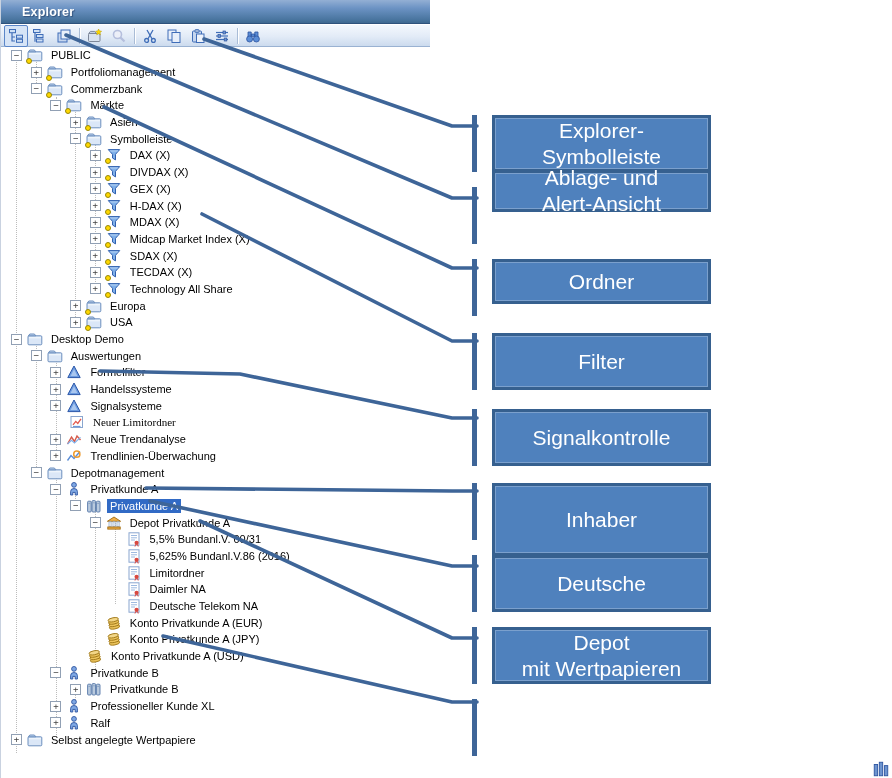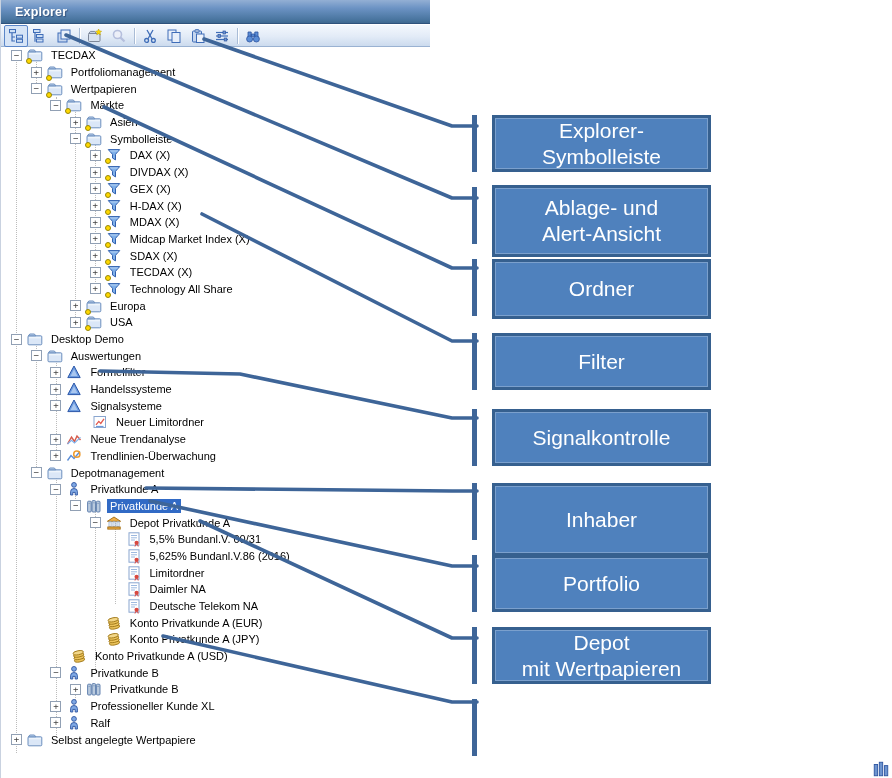--- a/index.html
+++ b/index.html
@@ -5,21 +5,21 @@
   html,body{margin:0;padding:0;background:#fff;}
   .stage{position:relative;width:892px;height:778px;background:#fff;overflow:hidden;
          font-family:"Liberation Sans","DejaVu Sans",sans-serif;}
 
   
   .window{position:absolute;left:0;top:0;width:430px;height:778px;background:#fff;
           border-left:1px solid #c9d2e0;}
   .titlebar{position:absolute;left:0;top:0;width:429px;height:23px;
             background:linear-gradient(180deg,#93afd4 0%,#6c93c4 35%,#49759f 85%,#3e688f 100%);
             border-bottom:1px solid #2e527c;display:flex;align-items:center;}
-  .titlebar .title{color:#fff;font-size:12.5px;font-weight:bold;padding-left:14px;
+  .titlebar .title{color:#fff;font-size:12.5px;font-weight:bold;padding-left:21px;
                    text-shadow:1px 1px 1px rgba(20,40,80,.5);letter-spacing:.2px;}
   .toolbar{position:absolute;left:0;top:24px;width:429px;height:23px;
            background:linear-gradient(180deg,#f4f8fd 0%,#e2ebf7 55%,#ccdbee 100%);
            border-bottom:1px solid #9ab2d2;border-top:1px solid #fff;
            display:flex;align-items:center;padding-left:3px;box-sizing:border-box;}
   .tbtn{width:22px;height:20px;display:flex;align-items:center;justify-content:center;
         border:1px solid transparent;border-radius:2px;flex:0 0 auto;}
   .tbtn.selected{border:1px solid #5b86c8;background:#d6e4f6;}
   .tbtn svg{display:block;}
   .tsep{width:1px;height:16px;background:#a9bcd6;margin:0 3px;flex:0 0 auto;box-shadow:1px 0 0 #fff;}
@@ -184,21 +184,21 @@
         <div class="trow" style="padding-left: 10px;">
           <span class="expander">−</span>
           <span class="tico">
             <svg width="16" height="16" viewBox="0 0 16 16">
               <rect x="1" y="4.8" width="13.8" height="9" rx="1" fill="#dbe7f7" stroke="#6d8fbe"></rect>
               <path d="M1.4 4.8 L2.8 3 h4.6 L8.8 4.8 Z" fill="#c3d7f0" stroke="#6d8fbe"></path>
               <rect x="2" y="6" width="12" height="1.4" fill="#eef4fb"></rect>
             </svg>
             <span class="ydot"></span>
           </span>
-          <span class="tlabel">TECDAX</span>
+          <span class="tlabel">PUBLIC</span>
         </div>
         <div class="trow" style="padding-left: 29.7px;">
           <span class="expander">+</span>
           <span class="tico">
             <svg width="16" height="16" viewBox="0 0 16 16">
               <rect x="1" y="4.8" width="13.8" height="9" rx="1" fill="#dbe7f7" stroke="#6d8fbe"></rect>
               <path d="M1.4 4.8 L2.8 3 h4.6 L8.8 4.8 Z" fill="#c3d7f0" stroke="#6d8fbe"></path>
               <rect x="2" y="6" width="12" height="1.4" fill="#eef4fb"></rect>
             </svg>
             <span class="ydot"></span>
@@ -208,21 +208,21 @@
         <div class="trow" style="padding-left: 29.7px;">
           <span class="expander">−</span>
           <span class="tico">
             <svg width="16" height="16" viewBox="0 0 16 16">
               <rect x="1" y="4.8" width="13.8" height="9" rx="1" fill="#dbe7f7" stroke="#6d8fbe"></rect>
               <path d="M1.4 4.8 L2.8 3 h4.6 L8.8 4.8 Z" fill="#c3d7f0" stroke="#6d8fbe"></path>
               <rect x="2" y="6" width="12" height="1.4" fill="#eef4fb"></rect>
             </svg>
             <span class="ydot"></span>
           </span>
-          <span class="tlabel">Wertpapieren</span>
+          <span class="tlabel">Commerzbank</span>
         </div>
         <div class="trow" style="padding-left: 49.4px;">
           <span class="expander">−</span>
           <span class="tico">
             <svg width="16" height="16" viewBox="0 0 16 16">
               <rect x="1" y="4.8" width="13.8" height="9" rx="1" fill="#dbe7f7" stroke="#6d8fbe"></rect>
               <path d="M1.4 4.8 L2.8 3 h4.6 L8.8 4.8 Z" fill="#c3d7f0" stroke="#6d8fbe"></path>
               <rect x="2" y="6" width="12" height="1.4" fill="#eef4fb"></rect>
             </svg>
             <span class="ydot"></span>
@@ -421,21 +421,21 @@
         <div class="trow" style="padding-left: 49.4px;">
           <span class="expander">+</span>
           <span class="tico">
             <svg width="16" height="16" viewBox="0 0 16 16">
               <path d="M8 2 L14.2 13.6 H1.8 Z" fill="#6d9ce0" stroke="#2a56a8"></path>
               <path d="M8 5.2 L11.4 12 H4.6 Z" fill="#aac7ef"></path>
             </svg>
           </span>
           <span class="tlabel">Signalsysteme</span>
         </div>
-        <div class="trow" style="padding-left: 75px;">
+        <div class="trow" style="padding-left: 52px; font-family: Liberation Serif, serif;">
           <span style="width: 16px; flex: 0 0 auto;"></span>
           <span class="tico">
             <svg width="16" height="16" viewBox="0 0 16 16">
               <rect x="2" y="2.5" width="11.5" height="11" fill="#ffffff" stroke="#8aa6cf"></rect>
               <polyline points="4,10.8 6.8,7.4 8.8,9.4 12,4.8" fill="none" stroke="#e2574c" stroke-width="1.3"></polyline>
               <line x1="4" y1="12.4" x2="11.5" y2="12.4" stroke="#5b8dd6"></line>
             </svg>
           </span>
           <span class="tlabel">Neuer Limitordner</span>
         </div>
@@ -614,21 +614,21 @@
               <g transform="rotate(-10 8 9)" fill="#ecc45c" stroke="#a07818" stroke-width=".9">
                 <ellipse cx="8" cy="12" rx="5.2" ry="2"></ellipse>
                 <ellipse cx="8" cy="9.5" rx="5.2" ry="2"></ellipse>
                 <ellipse cx="8" cy="7" rx="5.2" ry="2"></ellipse>
                 <ellipse cx="8" cy="4.7" rx="5.2" ry="2" fill="#f3d788"></ellipse>
               </g>
             </svg>
           </span>
           <span class="tlabel">Konto Privatkunde A (JPY)</span>
         </div>
-        <div class="trow" style="padding-left: 54px;">
+        <div class="trow" style="padding-left: 54px; margin-left: 16px;">
           <span style="width: 16px; flex: 0 0 auto;"></span>
           <span class="tico">
             <svg width="16" height="16" viewBox="0 0 16 16">
               <g transform="rotate(-10 8 9)" fill="#ecc45c" stroke="#a07818" stroke-width=".9">
                 <ellipse cx="8" cy="12" rx="5.2" ry="2"></ellipse>
                 <ellipse cx="8" cy="9.5" rx="5.2" ry="2"></ellipse>
                 <ellipse cx="8" cy="7" rx="5.2" ry="2"></ellipse>
                 <ellipse cx="8" cy="4.7" rx="5.2" ry="2" fill="#f3d788"></ellipse>
               </g>
             </svg>
@@ -706,38 +706,38 @@
       <div class="cbar" style="top: 483px; height: 57px;"></div>
       <div class="cbar" style="top: 555px; height: 57px;"></div>
       <div class="cbar" style="top: 627px; height: 57px;"></div>
       <div class="cbar" style="top: 699px; height: 57px;"></div>
     </div>
 
   <div class="callout" style="top:115px;height:57px">
     <span>Explorer-</span>
     <span>Symbolleiste</span>
   </div>
-  <div class="callout" style="top:185px;height:72px">
+  <div class="callout" style="top:170px;height:42px">
     <span>Ablage- und</span>
     <span>Alert-Ansicht</span>
   </div>
-  <div class="callout" style="top:259px;height:60px">
+  <div class="callout" style="top:259px;height:45px">
     <span>Ordner</span>
   </div>
   <div class="callout" style="top:333px;height:57px">
     <span>Filter</span>
   </div>
   <div class="callout" style="top:409px;height:57px">
     <span>Signalkontrolle</span>
   </div>
   <div class="callout" style="top:483px;height:73px">
     <span>Inhaber</span>
   </div>
   <div class="callout" style="top:555px;height:57px">
-    <span>Portfolio</span>
+    <span>Deutsche</span>
   </div>
   <div class="callout" style="top:627px;height:57px">
     <span>Depot</span>
     <span>mit Wertpapieren</span>
   </div>
 
   <svg class="lines" id="lines" width="892" height="778" viewBox="0 0 892 778">
       <polyline points="204,39 452,126 477,126" fill="none" stroke="#3e6598" stroke-width="3.6" stroke-linejoin="round" stroke-linecap="round"></polyline>
       <polyline points="66,35 452,198 477,198" fill="none" stroke="#3e6598" stroke-width="3.6" stroke-linejoin="round" stroke-linecap="round"></polyline>
       <polyline points="104,107 452,268 477,268" fill="none" stroke="#3e6598" stroke-width="3.6" stroke-linejoin="round" stroke-linecap="round"></polyline>

